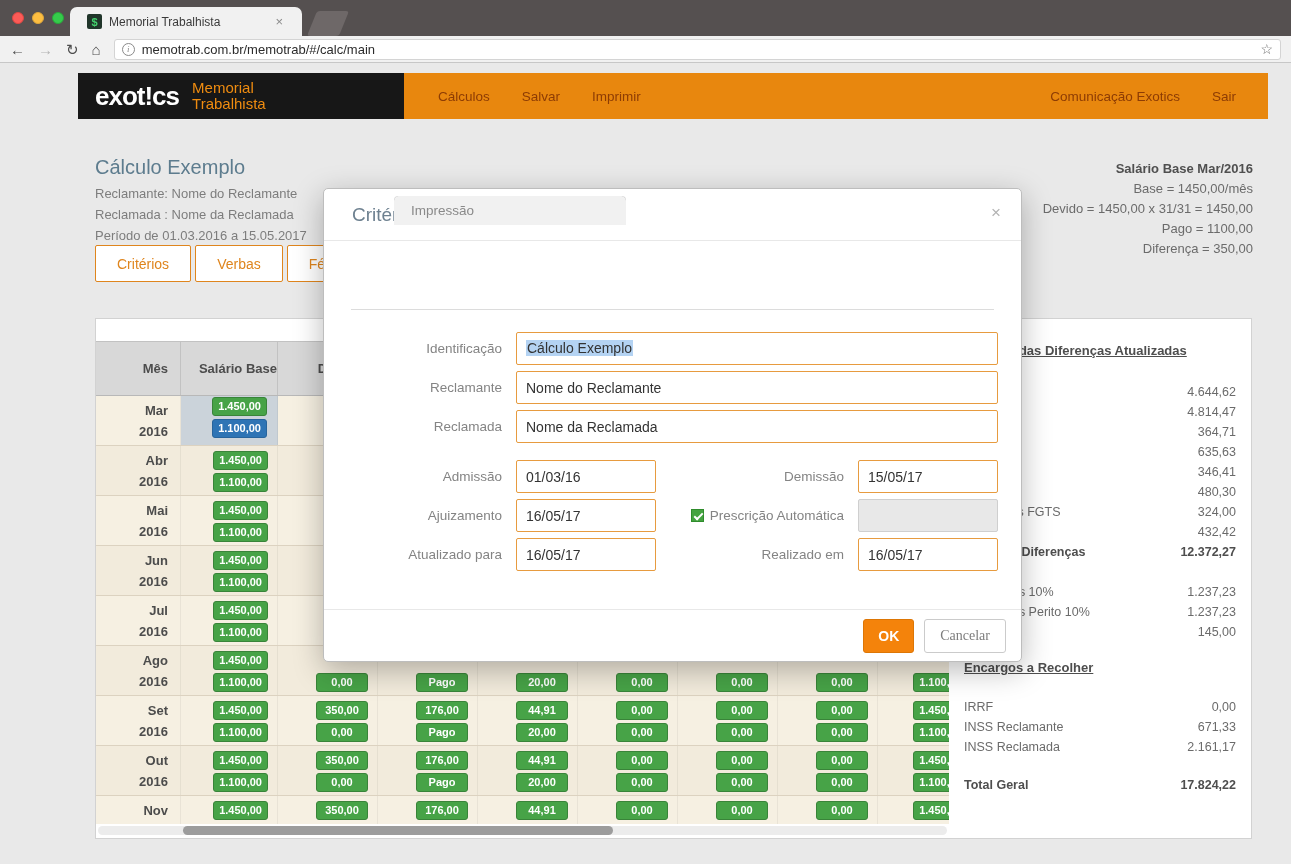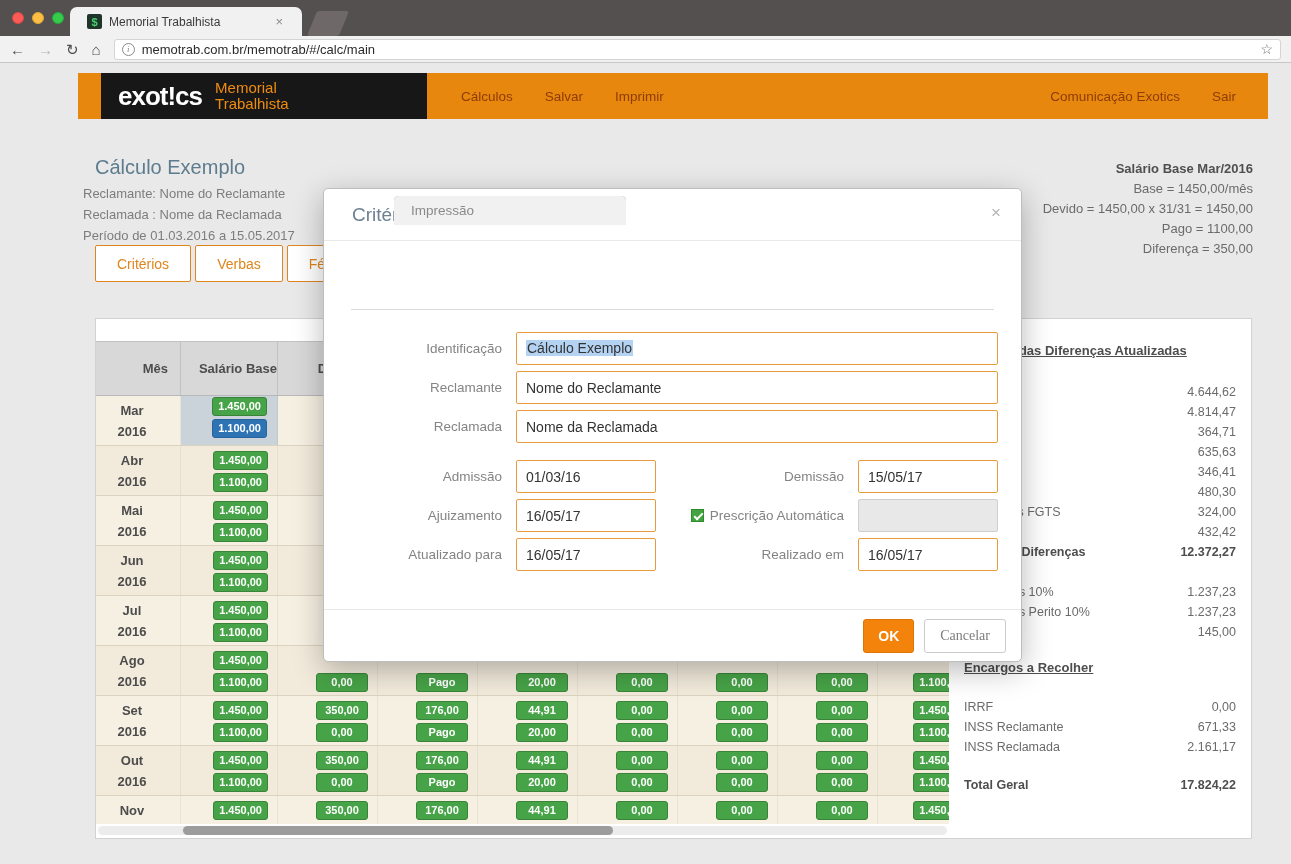--- a/index.html
+++ b/index.html
@@ -29,30 +29,30 @@
              display:flex; align-items:center; padding:0 7px; }
   .info-ic { width:13px; height:13px; border:1px solid #8a8a8a; border-radius:50%; color:#8a8a8a;
              font-size:9px; font-style:italic; font-family:"Liberation Serif", serif;
              display:flex; align-items:center; justify-content:center; margin-right:7px; }
   .url { flex:1; font-size:13px; color:#2b2b2b; }
   .star { font-size:14px; color:#6e6e6e; }
 
   
   .app-header { position:absolute; left:78px; top:73px; width:1190px; height:46px; background:#e8870e;
                 display:flex; align-items:stretch; }
-  .logo { width:326px; background:#171717; display:flex; align-items:center; padding-left:17px;margin-left:23px; }
+  .logo { width:326px; background:#171717; display:flex; align-items:center; padding-left:17px; }
   .brand { color:#ffffff; font-size:26px; font-weight:bold; letter-spacing:-1px; }
   .product { margin-left:13px; color:#ef8c10; font-size:15px; line-height:16px; }
   .hnav { display:flex; align-items:center; margin-left:18px; }
   .hnav.right { margin-left:auto; padding-right:16px; }
   .nav-item { color:#8d3c04; font-size:13.5px; padding:0 16px; cursor:pointer; }
 
   
   .page-title { position:absolute; left:95px; top:156px; font-size:20px; color:#5d7c8e; }
-  .case-info { position:absolute; left:83px; top:183px; }
+  .case-info { position:absolute; left:95px; top:183px; }
   .info-line { font-size:13px; color:#7d7d7d; line-height:21px; }
   .crit-buttons { position:absolute; left:95px; top:245px; display:flex; gap:4px; }
   .crit-btn { height:37px; padding:0 21px; background:#fff; border:1px solid #df851d; color:#df851d;
               font-size:14px; font-family:inherit; border-radius:2px; cursor:pointer; }
   .salary-block { position:absolute; right:38px; top:159px; text-align:right; }
   .sal-title { font-size:13px; font-weight:bold; color:#4f4f4f; line-height:20px; }
   .sal-line { font-size:13px; color:#6b6b6b; line-height:20px; }
 
   
   .panel { position:absolute; left:95px; top:318px; width:1157px; height:521px; background:#fff;
@@ -63,21 +63,21 @@
   .th { font-size:13px; font-weight:bold; color:#4c4c4c; padding-top:19px; border-right:1px solid #c2c2c2; }
   .th.right { text-align:right; padding-right:12px; }
   .th.center { text-align:right; }
   .c-mes { width:85px; flex:0 0 85px; }
   .c-sal { width:97px; flex:0 0 97px; }
   .c-col { width:100px; flex:0 0 100px; }
   .trow { display:flex; width:882px; height:50px; background:#f6f0e2; border-bottom:1px solid #dcd2c0; }
   .trow:nth-child(even) { background:#f2ebdc; }
   .cell { padding-top:4px; border-right:1px solid rgba(0,0,0,0.05); }
   .cell.sel { background:#cbd3da; }
-  .m-line { text-align:center; padding-right:12px; font-weight:bold; font-size:13px; color:#4c4c4c; line-height:21px; }
+  .m-line { text-align:right; padding-right:12px; font-weight:bold; font-size:13px; color:#4c4c4c; line-height:21px; }
   .bline { text-align:right; padding-right:9px; height:22px; }
   .badge { display:inline-block; min-width:52px; padding:0 5px; font-size:11px; font-weight:bold;
            line-height:17px; border-radius:3px; color:#fff; text-align:center;margin-left:6px; }
   .badge.green { background:#47a347; border:1px solid #398439; }
   .badge.blue { background:#2e74b5; border:1px solid #27649c; }
   .hscroll { position:absolute; left:2px; bottom:3px; width:849px; height:9px; background:#ececec; border-radius:5px; }
   .thumb { position:absolute; left:85px; top:0; width:430px; height:9px; background:#9c9c9c; border-radius:5px; }
 
   
   .summary { position:absolute; left:868px; top:24px; width:272px; }

